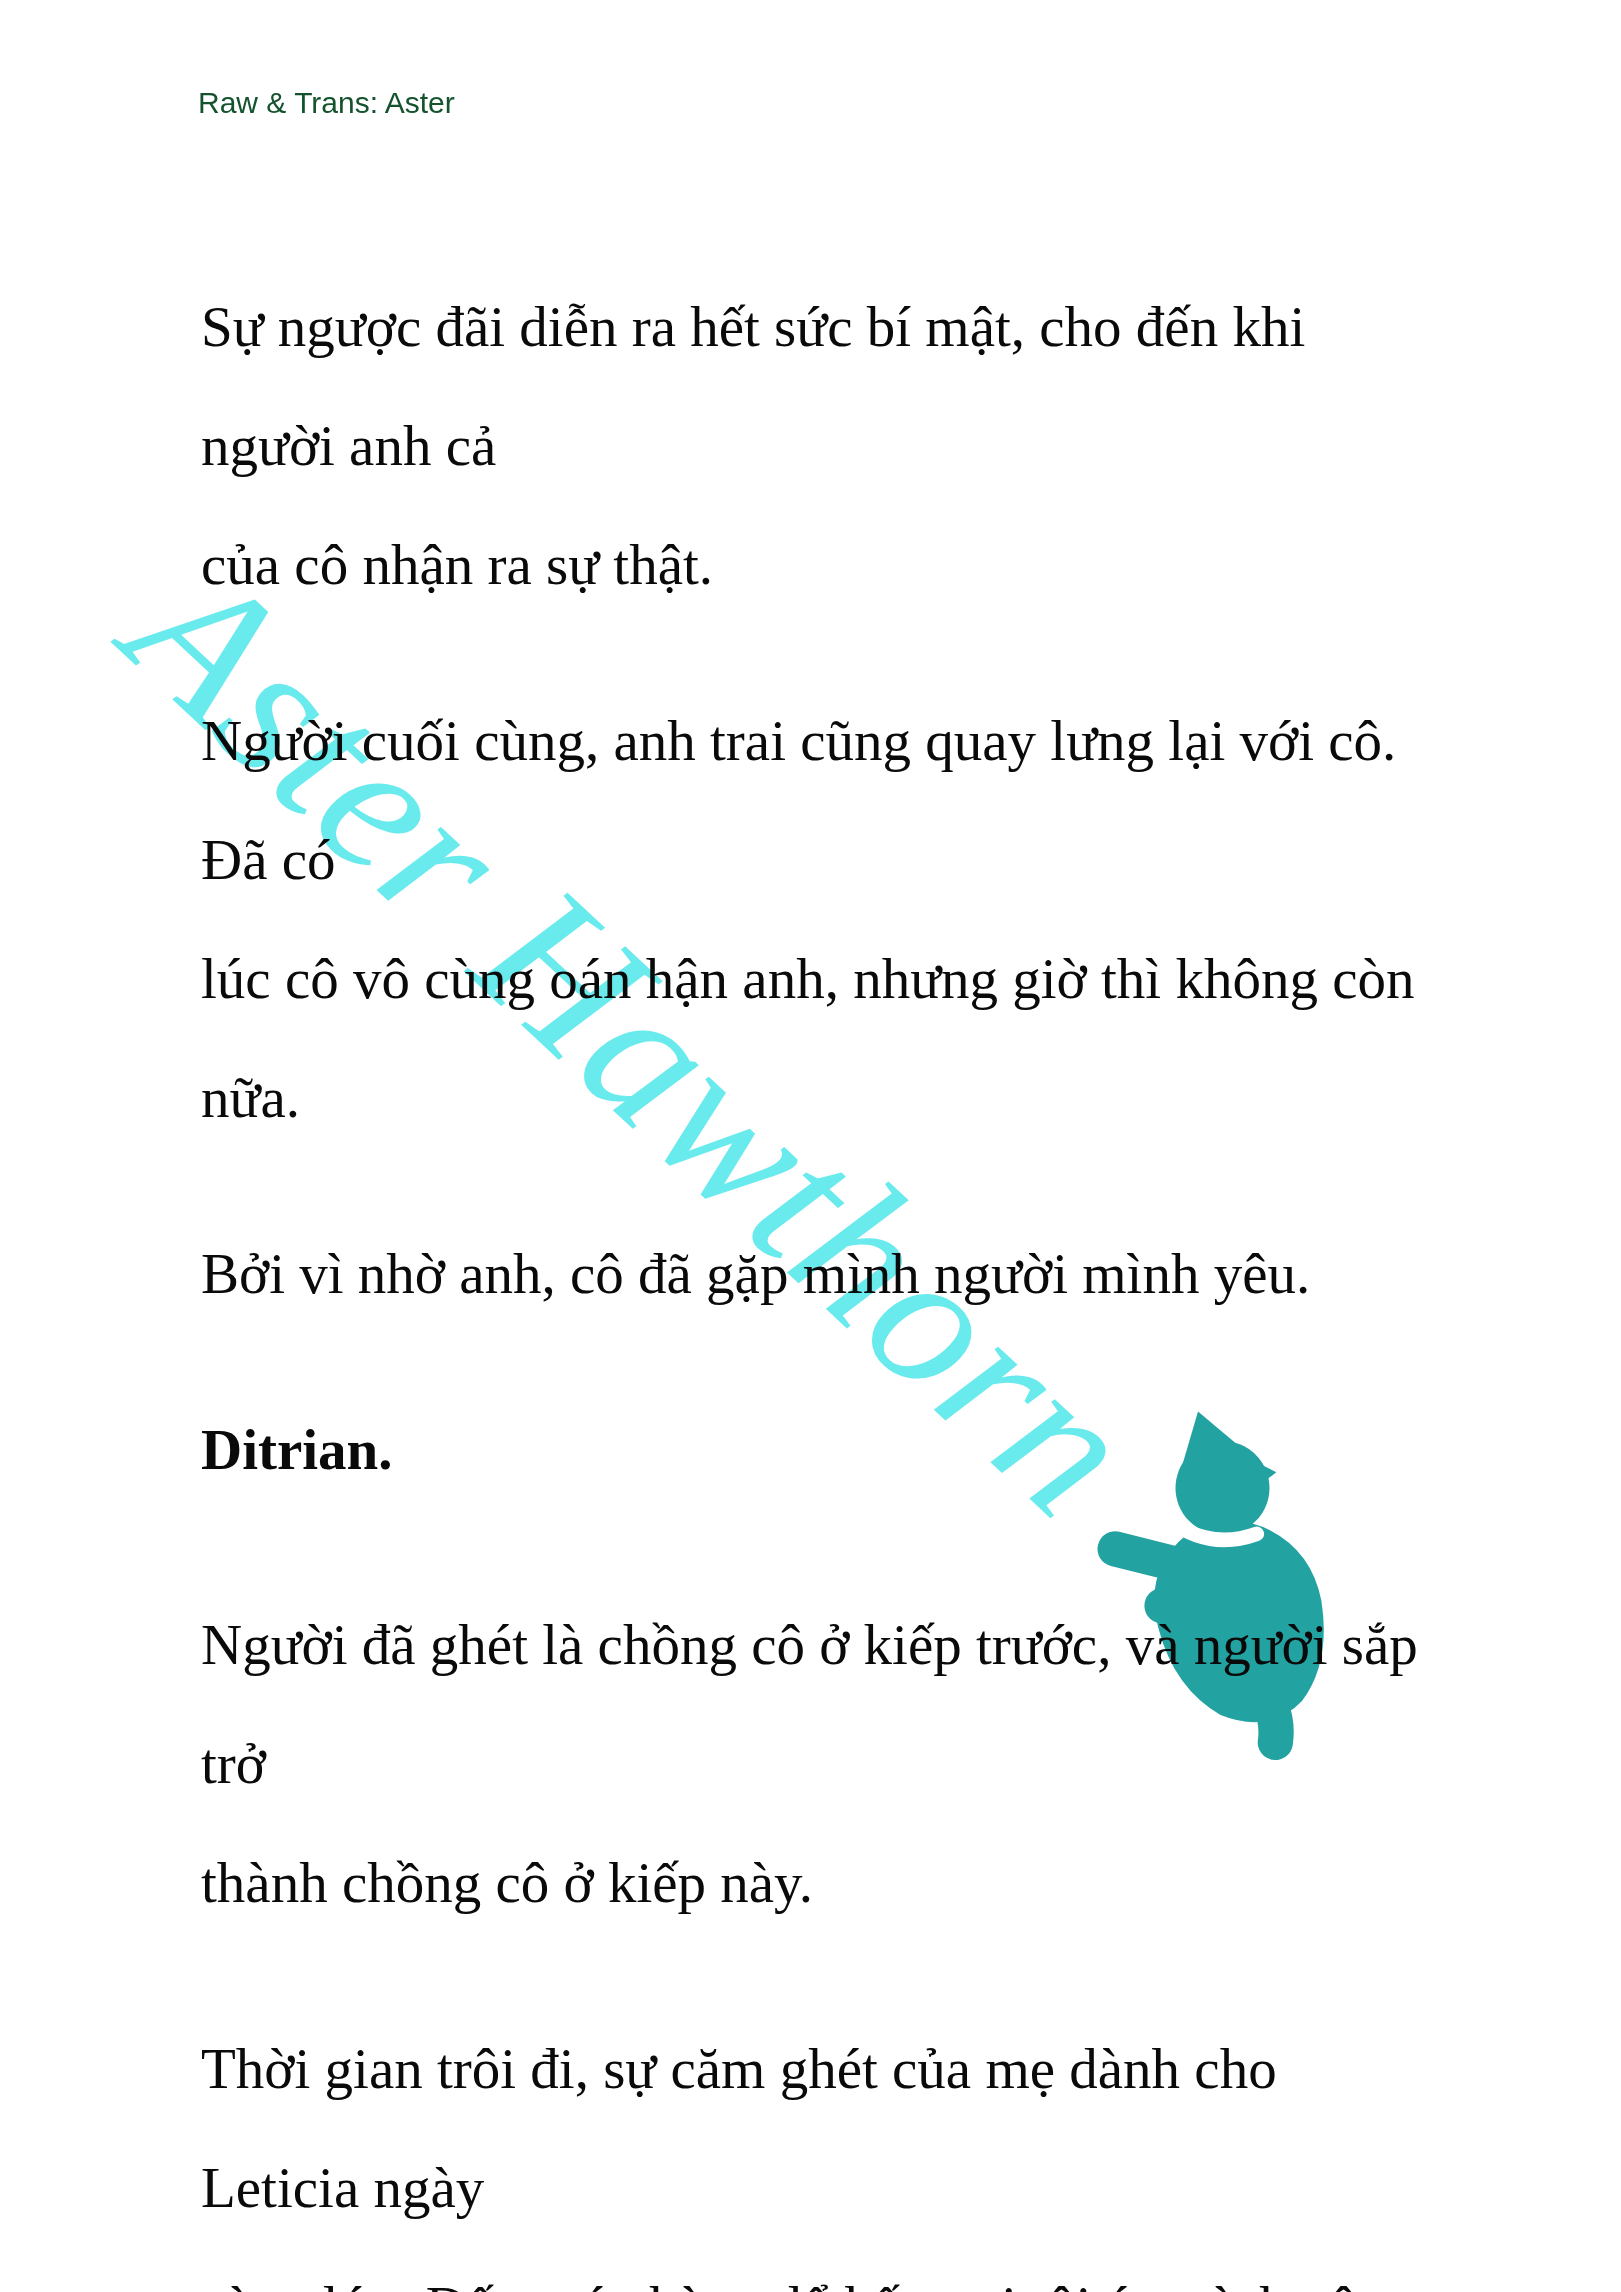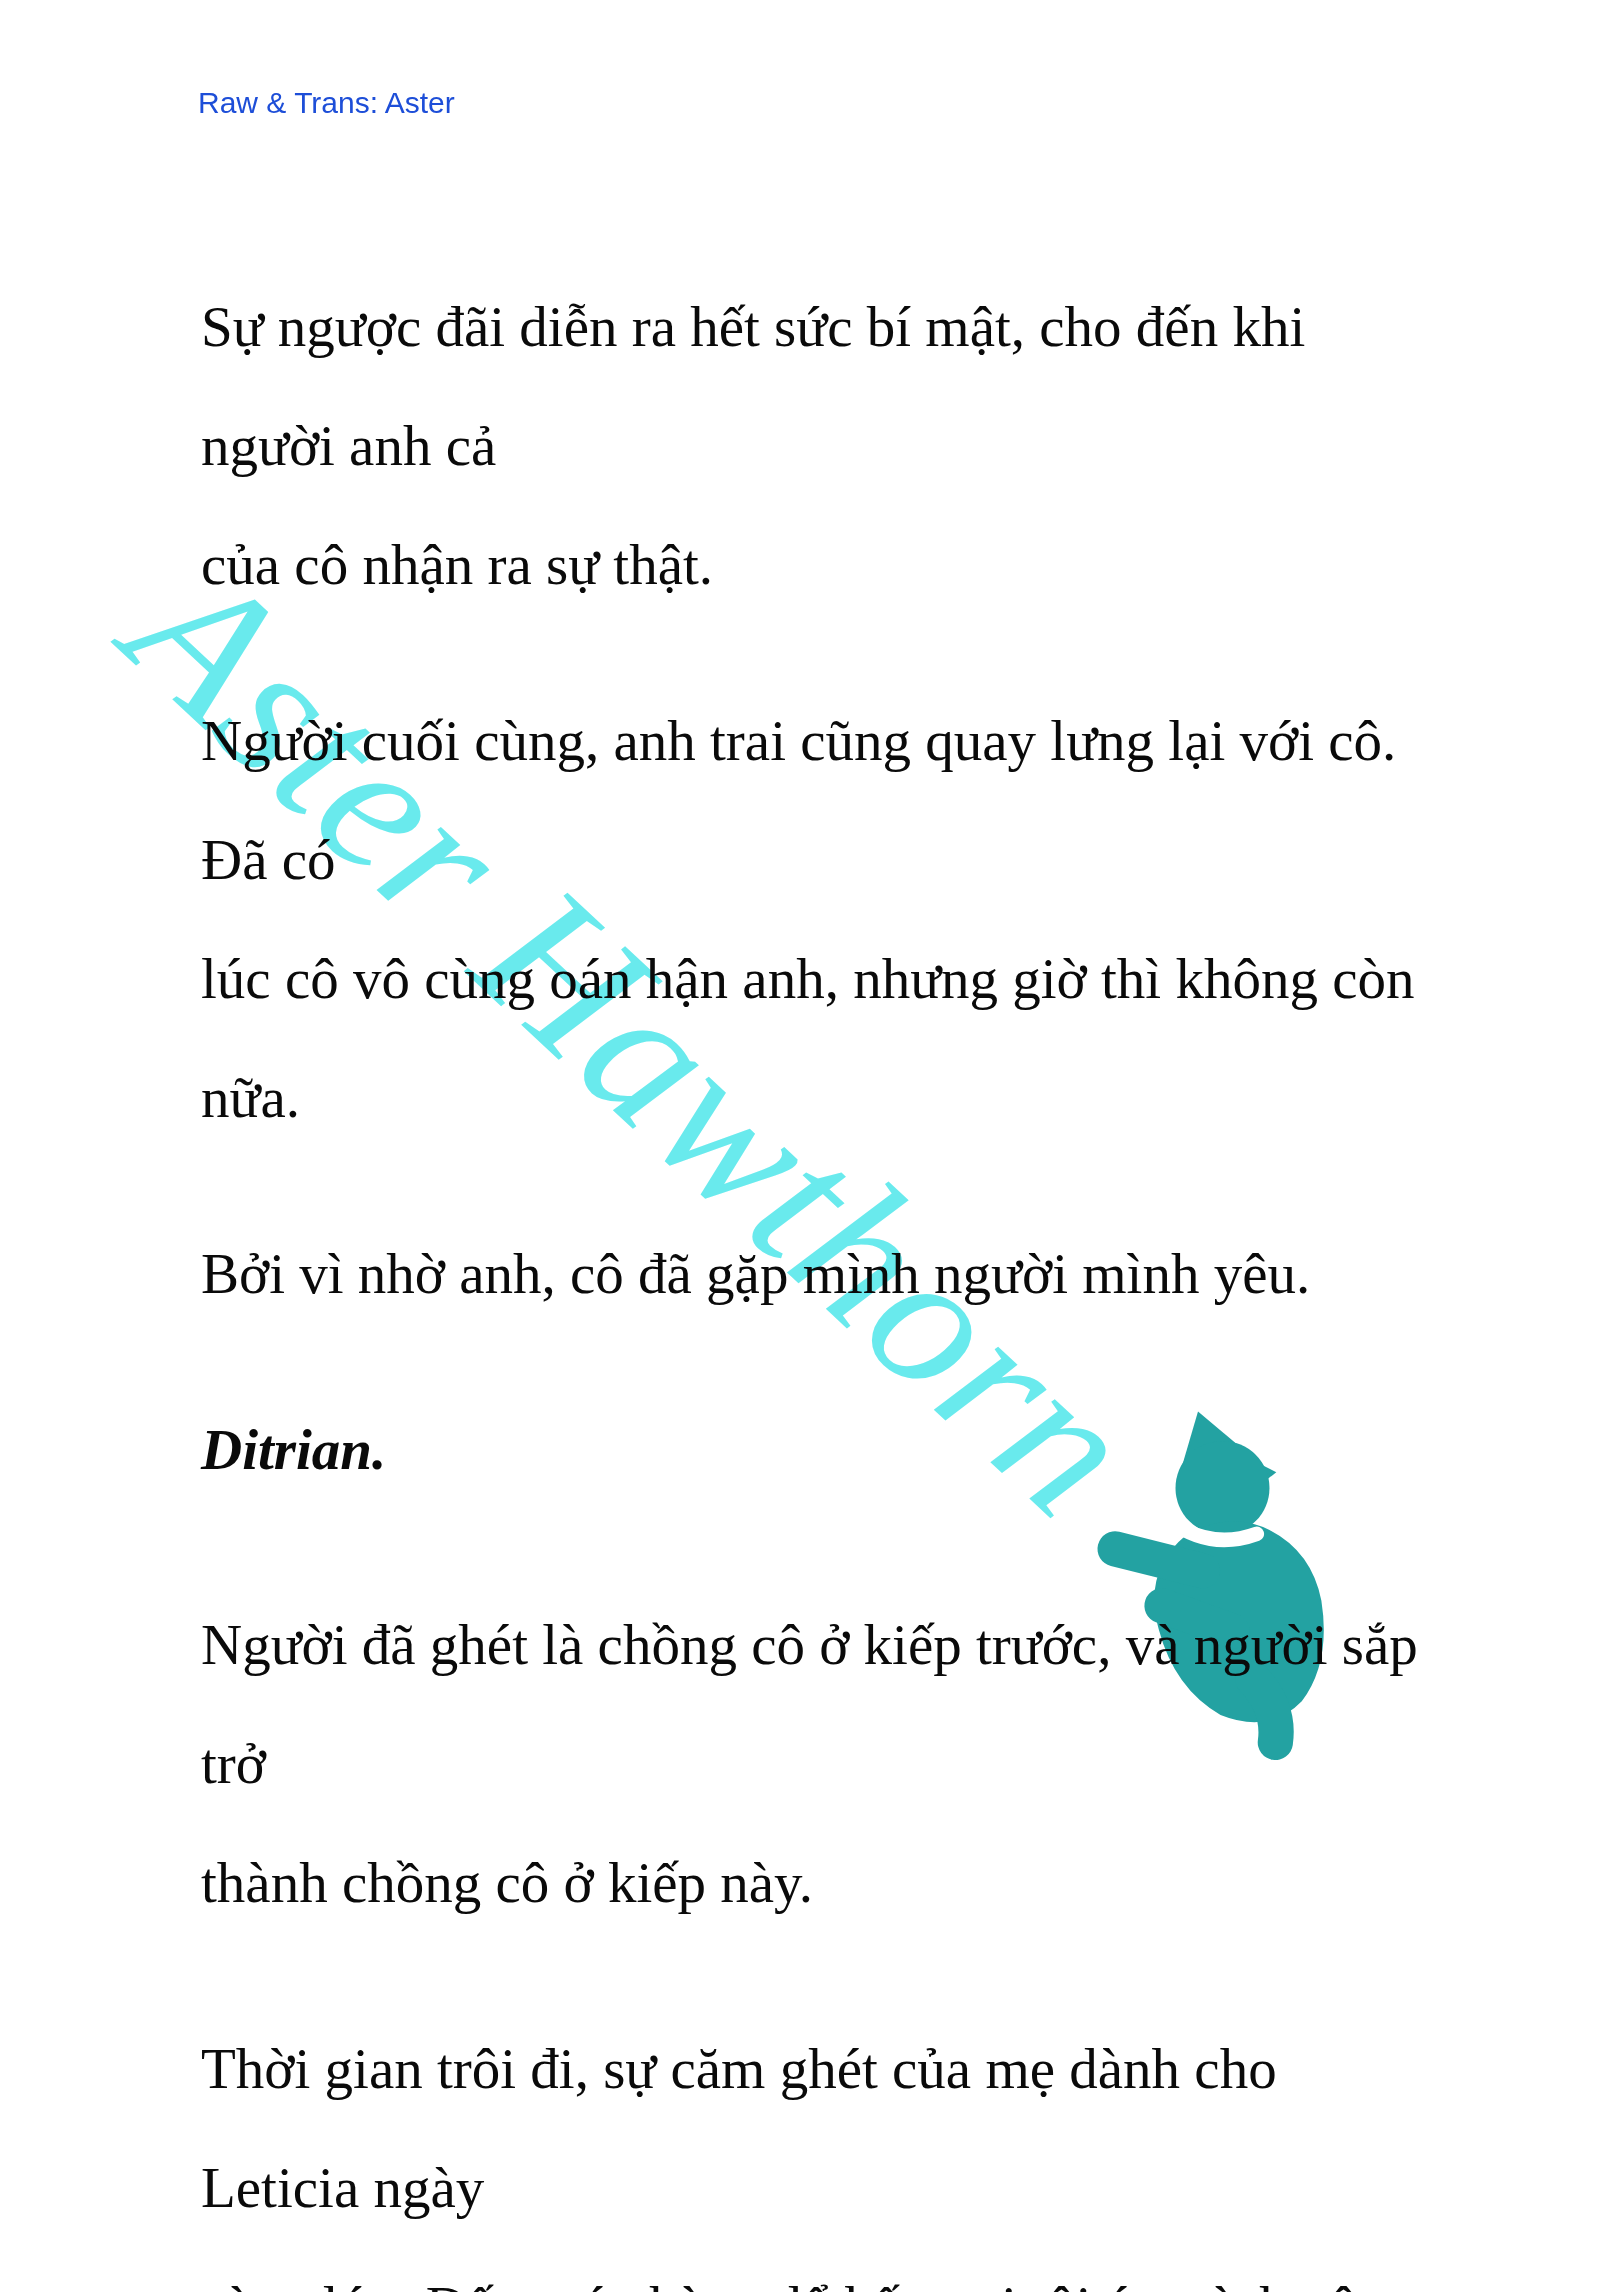--- a/index.html
+++ b/index.html
@@ -10,21 +10,21 @@
     background: #ffffff;
     overflow: hidden;
     font-family: "Liberation Serif", serif;
   }
   .header-credit {
     position: absolute;
     left: 198px;
     top: 86px;
     font-family: "Liberation Sans", sans-serif;
     font-size: 30px;
-    color: #1d4ed8;
+    color: #14532d;
     white-space: pre;
   }
   .watermark {
     position: absolute;
     left: 230px;
     top: 529px;
     transform: rotate(43deg);
     transform-origin: 0 0;
     font-family: "Liberation Serif", serif;
     font-style: italic;
@@ -50,21 +50,20 @@
   }
   .content p {
     margin: 0 0 57px 0;
     font-size: 57px;
     line-height: 119px;
     color: #0a0a0a;
     white-space: pre-wrap;
   }
   .para-ditrian {
     font-weight: bold;
-    font-style: italic;
     margin-top: 49px !important;
     margin-bottom: 76px !important;
   }
   .para-last-lives { margin-bottom: 67px !important; }
 </style>
 </head>
 <body>
 
 <div class="page">
 

